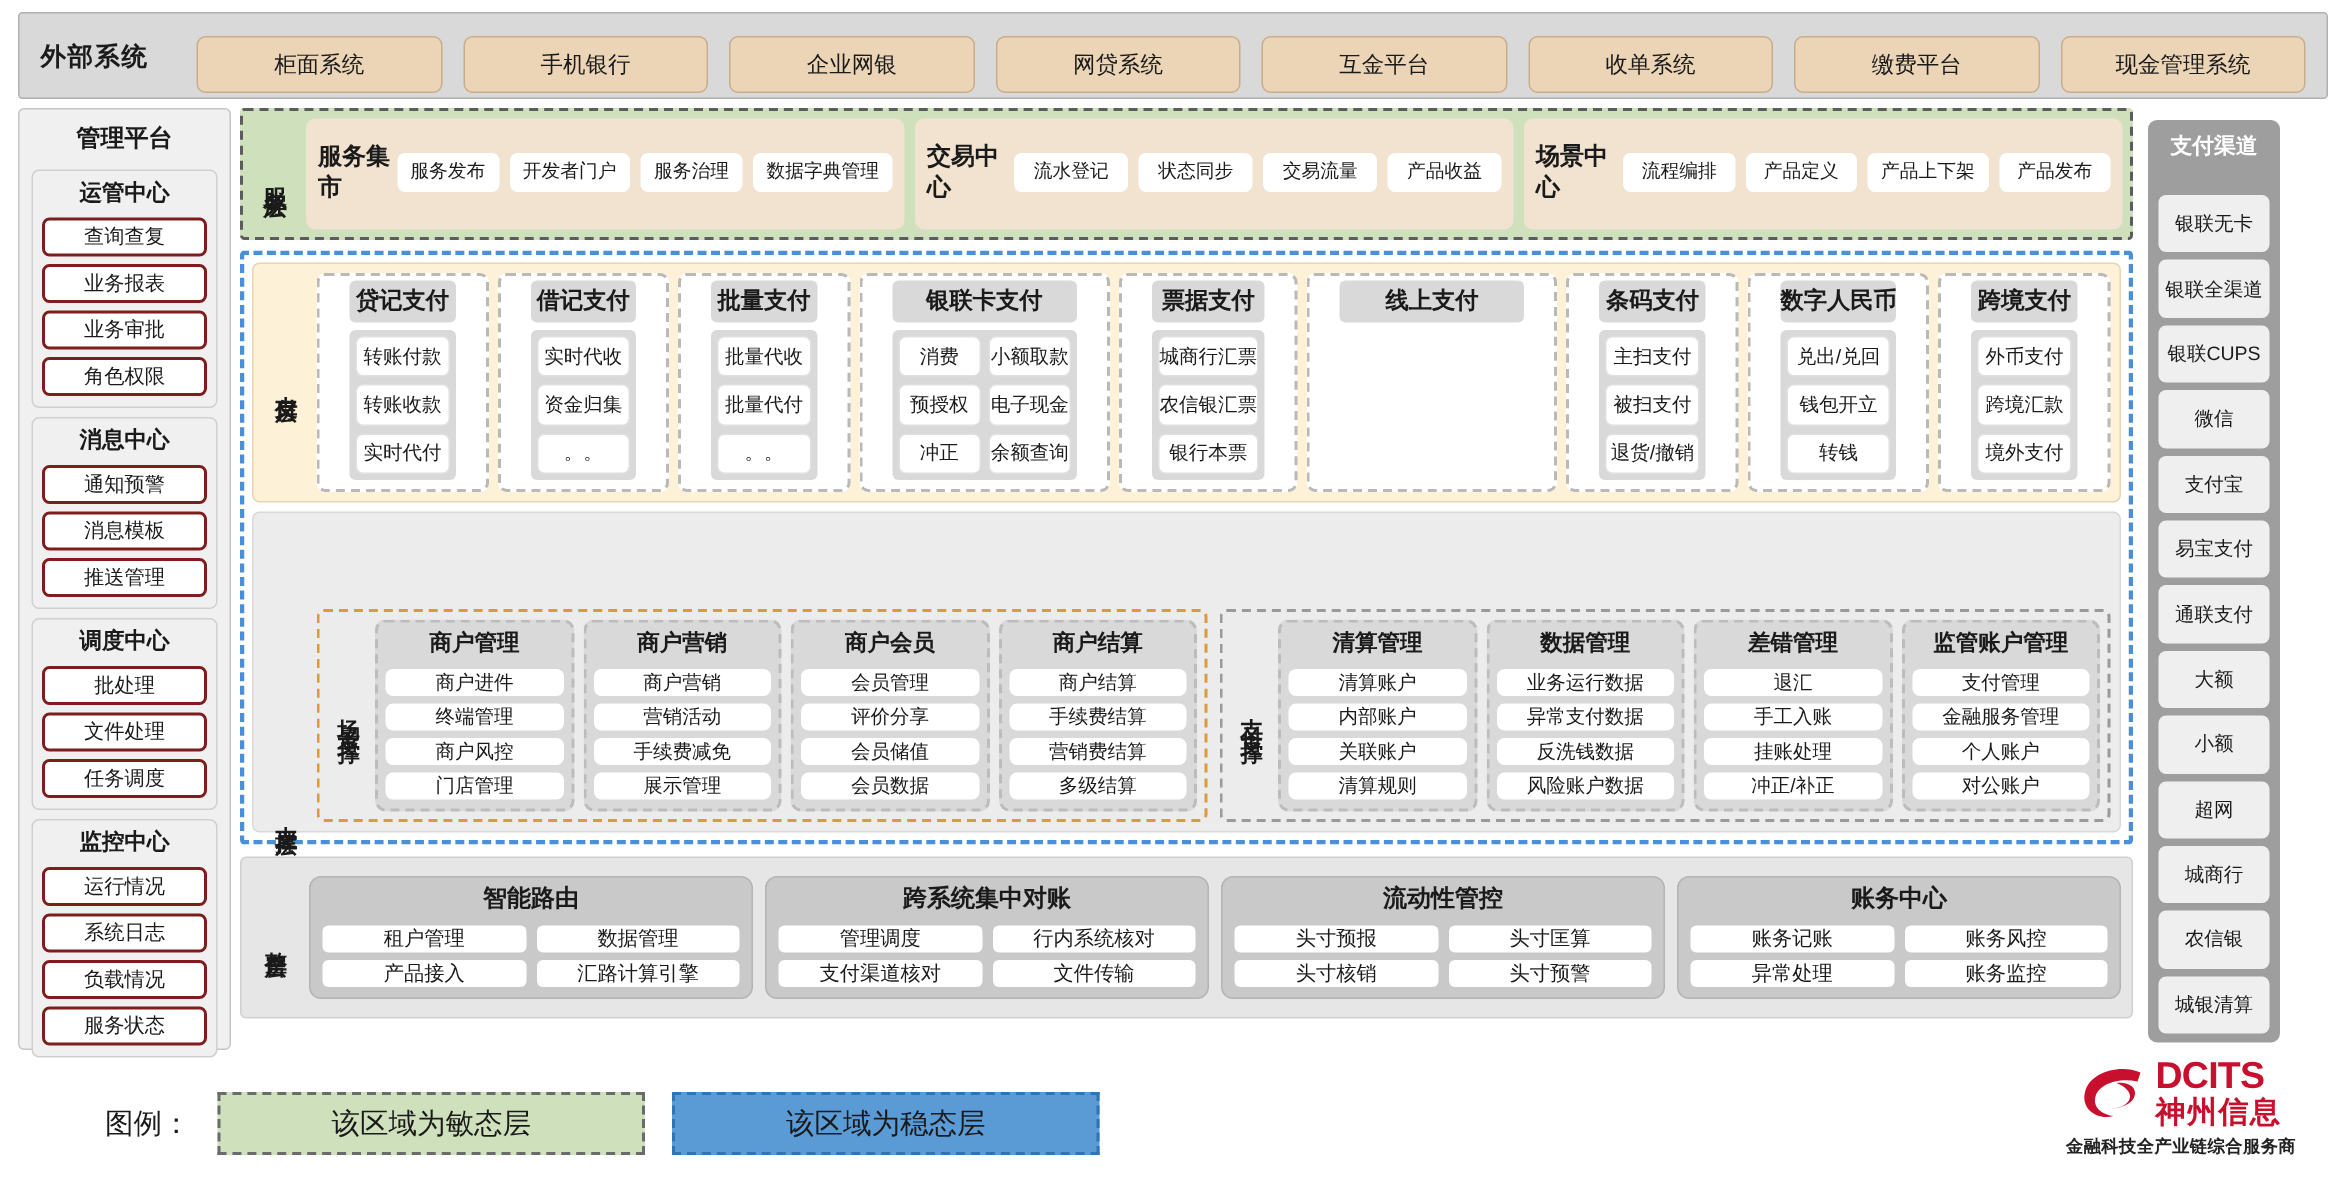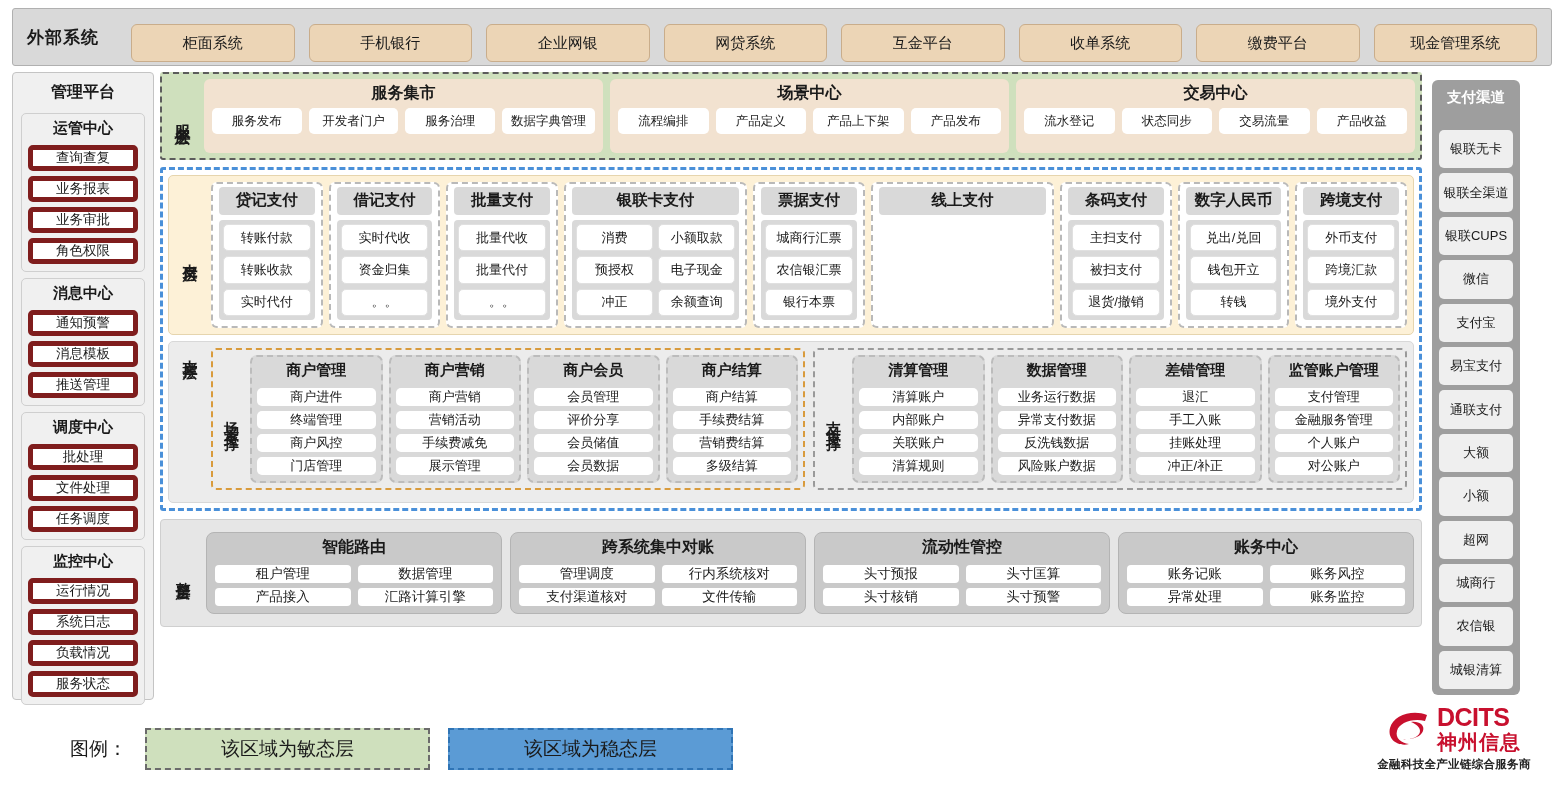--- a/index.html
+++ b/index.html
@@ -33,41 +33,41 @@
     background:#f0f0f0; border:1px solid #c4c4c4; border-radius:4px;
     padding:6px 8px; display:flex; flex-direction:column; gap:6px;
   }
   .mgmt-title{ text-align:center; font-size:16px; font-weight:bold; padding:3px 0 4px;}
   .mgmt-group{
     border:1px solid #cfcfcf; border-radius:5px; background:#f0f0f0;
     padding:4px 6px 7px; display:flex; flex-direction:column; gap:5px;
   }
   .mgmt-group-title{ text-align:center; font-size:15px; font-weight:bold; padding:1px 0 2px;}
   .mgmt-item{
-    background:#ffffff; border:5px solid #7f1d1d; border-radius:5px;
+    background:#ffffff; border:2px solid #7f1d1d; border-radius:5px;
     height:26px; display:flex; align-items:center; justify-content:center;
     font-size:13.5px; white-space:nowrap;
   }
 
   
   .center{ position:absolute; left:160px; top:72px; width:1262px; }
 
   
   .agile-region{
     border:2px dashed #5c5c5c; background:#cfe0bd; border-radius:3px;
     padding:5px; display:flex; align-items:stretch; gap:7px; height:88px;
   }
   .vlabel{
     width:30px; flex:0 0 30px; display:flex; align-items:center; justify-content:center;
     font-size:16px; font-weight:bold; line-height:1.05; text-align:center;
     writing-mode:vertical-rl; letter-spacing:3px;
   }
   .svc-group{
     flex:1; background:#f2e2d0; border-radius:6px; padding:4px 8px 7px;
-    display:flex; flex-direction:column; align-items:center; gap:4px;
+    display:flex; flex-direction:row; align-items:center; gap:4px;
   }
   .svc-group-title{ font-size:16px; font-weight:bold;}
   .chip-row{ display:flex; gap:7px; width:100%; justify-content:center;}
   .chip{
     background:#ffffff; border-radius:5px; height:26px; padding:0 9px;
     display:flex; align-items:center; justify-content:center;
     font-size:12.5px; white-space:nowrap; flex:1;
   }
 
   
@@ -75,40 +75,40 @@
     margin-top:7px; border:3px dashed #4a90d9; border-radius:3px;
     background:#ffffff; padding:5px;
   }
   
   .pay-layer{
     background:#fdf1d7; border:1px solid #e6d5ae; border-radius:5px;
     display:flex; align-items:stretch; gap:6px; padding:6px; height:160px;
   }
   .pay-col{
     flex:1; border:2px dashed #b9b9b9; border-radius:6px; background:#ffffff;
-    padding:3px 6px 6px; display:flex; flex-direction:column; gap:5px;
+    padding:3px 20px 6px; display:flex; flex-direction:column; gap:5px;
   }
   .pay-col.wide{ flex:1.75; }
   .pay-col-title{
     background:#d9d9d9; border-radius:4px; text-align:center;
     font-size:15.5px; font-weight:bold; padding:3px 0 4px; white-space:nowrap;
   }
   .pay-grid{ display:flex; flex-direction:column; gap:5px; flex:1;}
   .pay-grid-row{ display:flex; gap:5px; flex:1;}
   .pay-item{
     background:#ffffff; border:1px solid #e0e0e0; border-radius:5px;
     flex:1; display:flex; align-items:center; justify-content:center;
     font-size:13px; white-space:nowrap;
   }
   .pay-col .pay-grid{ background:#d9d9d9; border-radius:4px; padding:4px; gap:5px;}
 
   
   .sup-layer{
     margin-top:6px; background:#ececec; border:1px solid #d8d8d8; border-radius:5px;
-    display:flex; align-items:flex-start; gap:6px; padding:6px; height:162px;
+    display:flex; align-items:flex-end; gap:6px; padding:6px; height:214px;
   }
   .sup-box{
     flex:1; border:2px dashed #d99b3c; border-radius:5px; padding:5px;
     display:flex; align-items:stretch; gap:6px; background:#ececec;
   }
   .sup-box.gray{ border-color:#9a9a9a; }
   .sup-sublabel{
     width:26px; flex:0 0 26px; display:flex; align-items:center; justify-content:center;
     font-size:15px; font-weight:bold; writing-mode:vertical-rl; letter-spacing:5px;
   }
@@ -231,35 +231,35 @@
           <div class="svc-group">
             <div class="svc-group-title">服务集市</div>
             <div class="chip-row">
               <div class="chip">服务发布</div>
               <div class="chip">开发者门户</div>
               <div class="chip">服务治理</div>
               <div class="chip">数据字典管理</div>
             </div>
           </div>
           <div class="svc-group">
+            <div class="svc-group-title">交易中心</div>
+            <div class="chip-row">
+              <div class="chip">流水登记</div>
+              <div class="chip">状态同步</div>
+              <div class="chip">交易流量</div>
+              <div class="chip">产品收益</div>
+            </div>
+          </div>
+          <div class="svc-group">
             <div class="svc-group-title">场景中心</div>
             <div class="chip-row">
               <div class="chip">流程编排</div>
               <div class="chip">产品定义</div>
               <div class="chip">产品上下架</div>
               <div class="chip">产品发布</div>
-            </div>
-          </div>
-          <div class="svc-group">
-            <div class="svc-group-title">交易中心</div>
-            <div class="chip-row">
-              <div class="chip">流水登记</div>
-              <div class="chip">状态同步</div>
-              <div class="chip">交易流量</div>
-              <div class="chip">产品收益</div>
             </div>
           </div>
         </div>
     </div>
 
     <div class="stable-region">
       <div class="pay-layer">
         <div class="vlabel" style="font-size:15px;letter-spacing:2px;">支付层</div>
         <div id="pay-cols" style="display:flex;flex:1;gap:6px;">
             <div class="pay-col">

